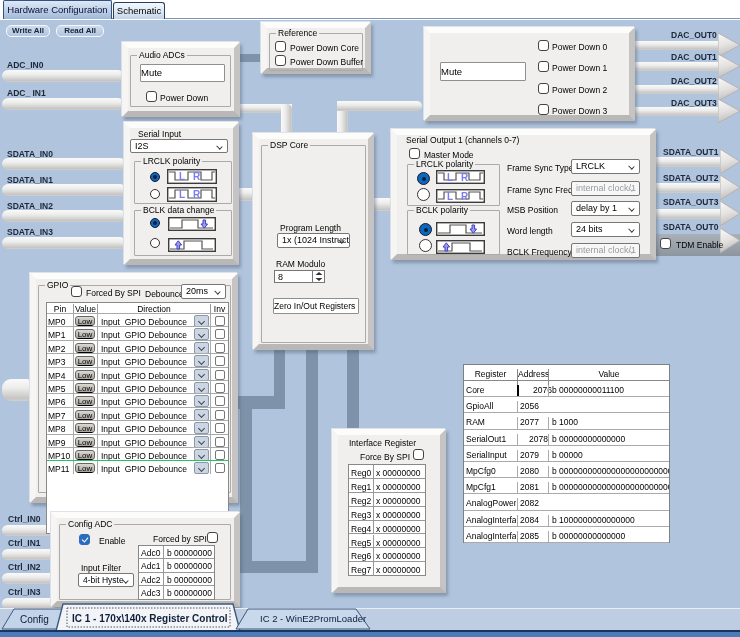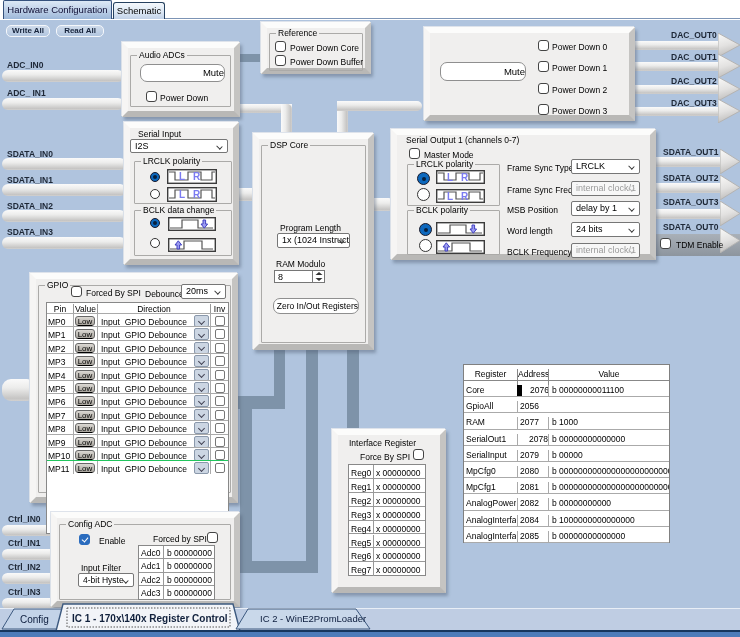--- a/index.html
+++ b/index.html
@@ -21,21 +21,21 @@
 .cbchk{background:#2b6cbe;border-color:#2b6cbe}
 .cbchk:after{content:"";position:absolute;left:2px;top:1.5px;width:5px;height:3px;border-left:1.6px solid #fff;border-bottom:1.6px solid #fff;transform:rotate(-50deg)}
 .lbl{position:absolute;font-size:8.5px;white-space:nowrap}
 .rd{position:absolute;width:10px;height:10px;border-radius:50%;background:#fff;border:1px solid #333}
 .rdsel{background:#0d68bd;border:1px solid #1a1a2a}
 .rdsel:after{content:"";position:absolute;left:50%;top:50%;width:4px;height:4px;margin:-2px 0 0 -2px;background:#08203e;border-radius:50%}
 .dd{position:absolute;background:#fff;border:1px solid #767676;border-radius:2px;font-size:9px;line-height:12px;padding-left:4px;white-space:nowrap;overflow:hidden}
 .dd i{position:absolute;right:5px;top:4px;width:5px;height:5px;border-right:1.4px solid #333;border-bottom:1.4px solid #333;transform:rotate(45deg) scaleY(.8)}
 .dddis{color:#9b9b9b;background:#f7f7f7}
 .dddis i{border-color:#b4b4b4}
-.btn{position:absolute;background:#fff;border:1px solid #8f8f8f;border-radius:7px;text-align:right;font-size:9.5px}
+.btn{position:absolute;background:#fff;border:1px solid #8f8f8f;border-radius:1px;text-align:left;font-size:9.5px}
 </style>
 </head>
 <body>
 <svg width="0" height="0" style="position:absolute">
     <defs>
       <linearGradient id="ag" x1="0" y1="0" x2="0.25" y2="1">
         <stop offset="0" stop-color="#fafaf9"></stop>
         <stop offset="0.55" stop-color="#e3e2e1"></stop>
         <stop offset="1" stop-color="#bebdbc"></stop>
       </linearGradient>
@@ -506,21 +506,21 @@
 </div>
 
 <div class="abs" style="left:463px;top:364px;width:207px;height:179px;background:#fff;border:1px solid #808080;font-size:8.5px" id="regtable">
     <div style="position:absolute;left:0;top:0;width:100%;height:16px;border-bottom:1px solid #888">
       <span style="position:absolute;left:0;top:4px;width:53px;text-align:center">Register</span>
       <span style="position:absolute;left:53px;top:4px;width:31px;text-align:center;border-left:1px solid #888;height:16px">Address</span>
       <span style="position:absolute;left:84px;top:4px;right:0;text-align:center;border-left:1px solid #888;height:16px">Value</span>
     </div>
     <div style="position:absolute;left:0;top:16px;width:100%;height:16.2px;border-bottom:1px solid #aaa;overflow:hidden">
       <span style="position:absolute;left:2px;top:4px;width:50px;overflow:hidden;white-space:nowrap">Core</span>
-      <span style="position:absolute;left:53px;top:4px;width:31px;border-left:5px solid #000000;height:16.2px;padding-left:8px">2076</span>
+      <span style="position:absolute;left:53px;top:4px;width:31px;border-left:2px solid #000000;height:16.2px;padding-left:14px">2076</span>
       <span style="position:absolute;left:84px;top:4px;right:0;border-left:1px solid #aaa;height:16.2px;padding-left:3px;white-space:nowrap">b 00000000011100</span>
     </div>
     <div style="position:absolute;left:0;top:32.2px;width:100%;height:16.2px;border-bottom:1px solid #aaa;overflow:hidden">
       <span style="position:absolute;left:2px;top:4px;width:50px;overflow:hidden;white-space:nowrap">GpioAll</span>
       <span style="position:absolute;left:53px;top:4px;width:31px;border-left:1px solid #aaa;height:16.2px;padding-left:2px">2056</span>
     </div>
     <div style="position:absolute;left:0;top:48.4px;width:100%;height:16.2px;border-bottom:1px solid #aaa;overflow:hidden">
       <span style="position:absolute;left:2px;top:4px;width:50px;overflow:hidden;white-space:nowrap">RAM</span>
       <span style="position:absolute;left:53px;top:4px;width:31px;border-left:1px solid #aaa;height:16.2px;padding-left:2px">2077</span>
       <span style="position:absolute;left:84px;top:4px;right:0;border-left:1px solid #aaa;height:16.2px;padding-left:3px;white-space:nowrap">b 1000</span>
@@ -541,21 +541,20 @@
       <span style="position:absolute;left:84px;top:4px;right:0;border-left:1px solid #aaa;height:16.2px;padding-left:3px;white-space:nowrap">b 000000000000000000000000</span>
     </div>
     <div style="position:absolute;left:0;top:113.19999999999999px;width:100%;height:16.2px;border-bottom:1px solid #aaa;overflow:hidden">
       <span style="position:absolute;left:2px;top:4px;width:50px;overflow:hidden;white-space:nowrap">MpCfg1</span>
       <span style="position:absolute;left:53px;top:4px;width:31px;border-left:1px solid #aaa;height:16.2px;padding-left:2px">2081</span>
       <span style="position:absolute;left:84px;top:4px;right:0;border-left:1px solid #aaa;height:16.2px;padding-left:3px;white-space:nowrap">b 000000000000000000000000</span>
     </div>
     <div style="position:absolute;left:0;top:129.39999999999998px;width:100%;height:16.2px;border-bottom:1px solid #aaa;overflow:hidden">
       <span style="position:absolute;left:2px;top:4px;width:50px;overflow:hidden;white-space:nowrap">AnalogPowerl</span>
       <span style="position:absolute;left:53px;top:4px;width:31px;border-left:1px solid #aaa;height:16.2px;padding-left:2px">2082</span>
-      <span style="position:absolute;left:84px;top:4px;right:0;border-left:1px solid #aaa;height:16.2px;padding-left:3px;white-space:nowrap">b 00000000000</span>
     </div>
     <div style="position:absolute;left:0;top:145.6px;width:100%;height:16.2px;border-bottom:1px solid #aaa;overflow:hidden">
       <span style="position:absolute;left:2px;top:4px;width:50px;overflow:hidden;white-space:nowrap">AnalogInterfa</span>
       <span style="position:absolute;left:53px;top:4px;width:31px;border-left:1px solid #aaa;height:16.2px;padding-left:2px">2084</span>
       <span style="position:absolute;left:84px;top:4px;right:0;border-left:1px solid #aaa;height:16.2px;padding-left:3px;white-space:nowrap">b 1000000000000000</span>
     </div>
     <div style="position:absolute;left:0;top:161.79999999999998px;width:100%;height:16.2px;border-bottom:1px solid #aaa;overflow:hidden">
       <span style="position:absolute;left:2px;top:4px;width:50px;overflow:hidden;white-space:nowrap">AnalogInterfa</span>
       <span style="position:absolute;left:53px;top:4px;width:31px;border-left:1px solid #aaa;height:16.2px;padding-left:2px">2085</span>
       <span style="position:absolute;left:84px;top:4px;right:0;border-left:1px solid #aaa;height:16.2px;padding-left:3px;white-space:nowrap">b 00000000000000</span>

